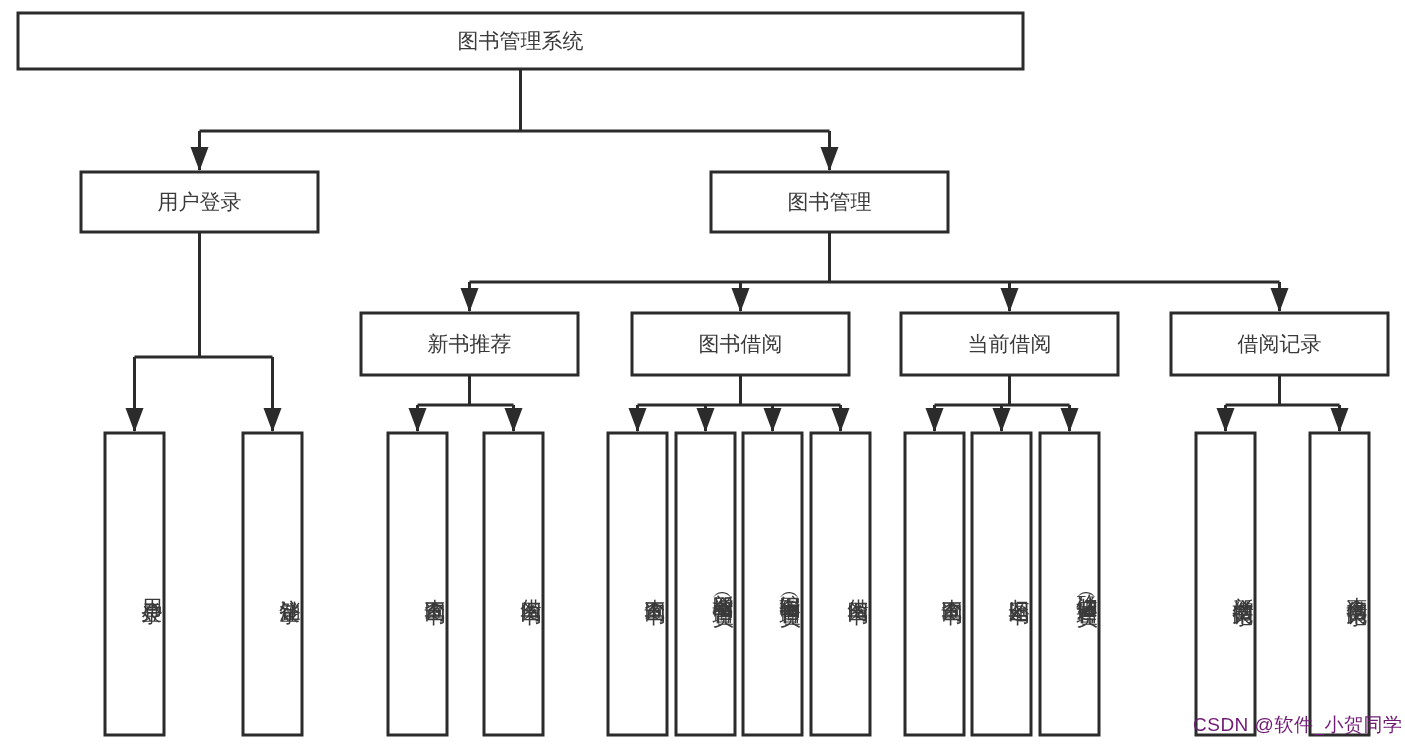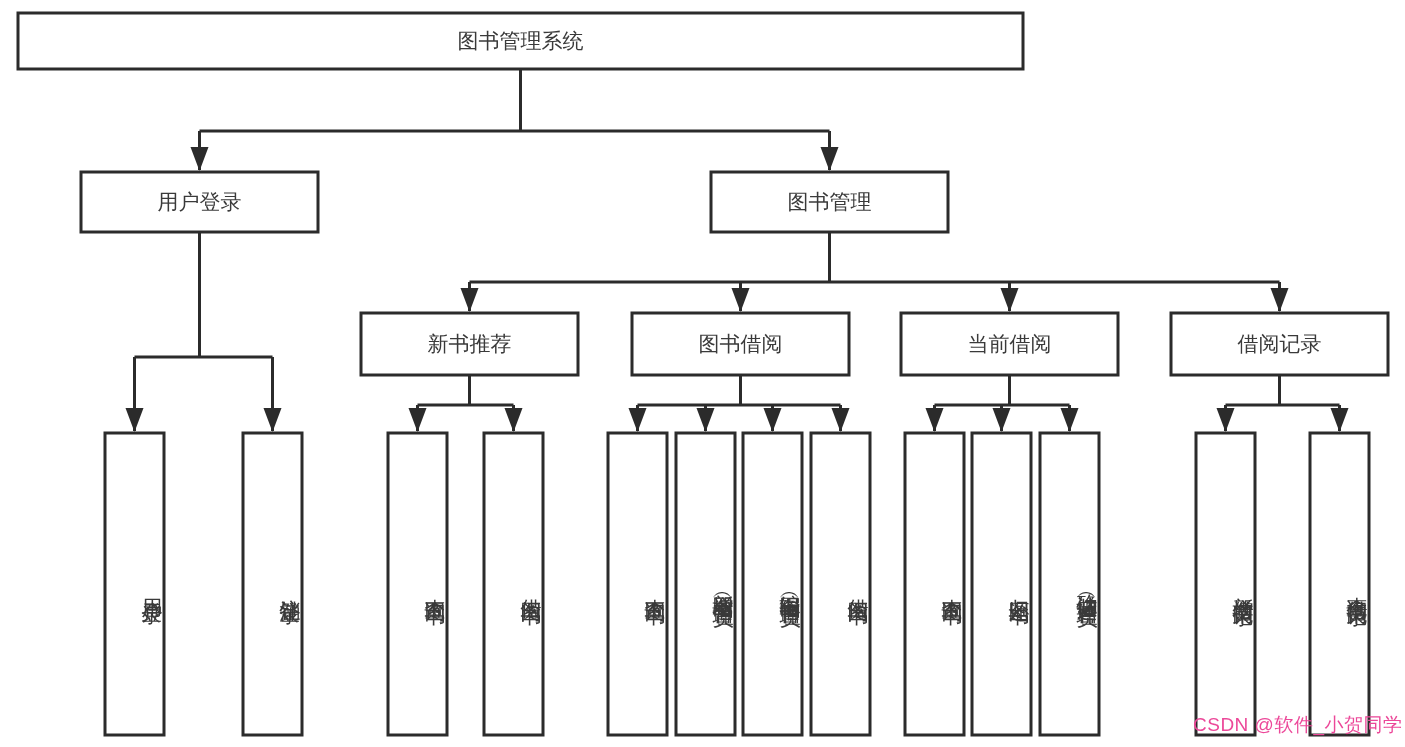--- a/index.html
+++ b/index.html
@@ -65,21 +65,21 @@
     display: flex;
     align-items: flex-start;
     justify-content: center;
     pointer-events: none;
     user-select: none;
   }
   .watermark {
     position: absolute;
     font-family: "Liberation Sans", "DejaVu Sans", sans-serif;
     font-size: 19px;
-    color: #ec4899;
+    color: #701a75;
     letter-spacing: 0.5px;
     white-space: nowrap;
     user-select: none;
   }
 </style>
 </head>
 <body>
 
 <div id="diagram-root">
   <svg id="diagram-svg" viewBox="0 0 1405 747" xmlns="http://www.w3.org/2000/svg">

